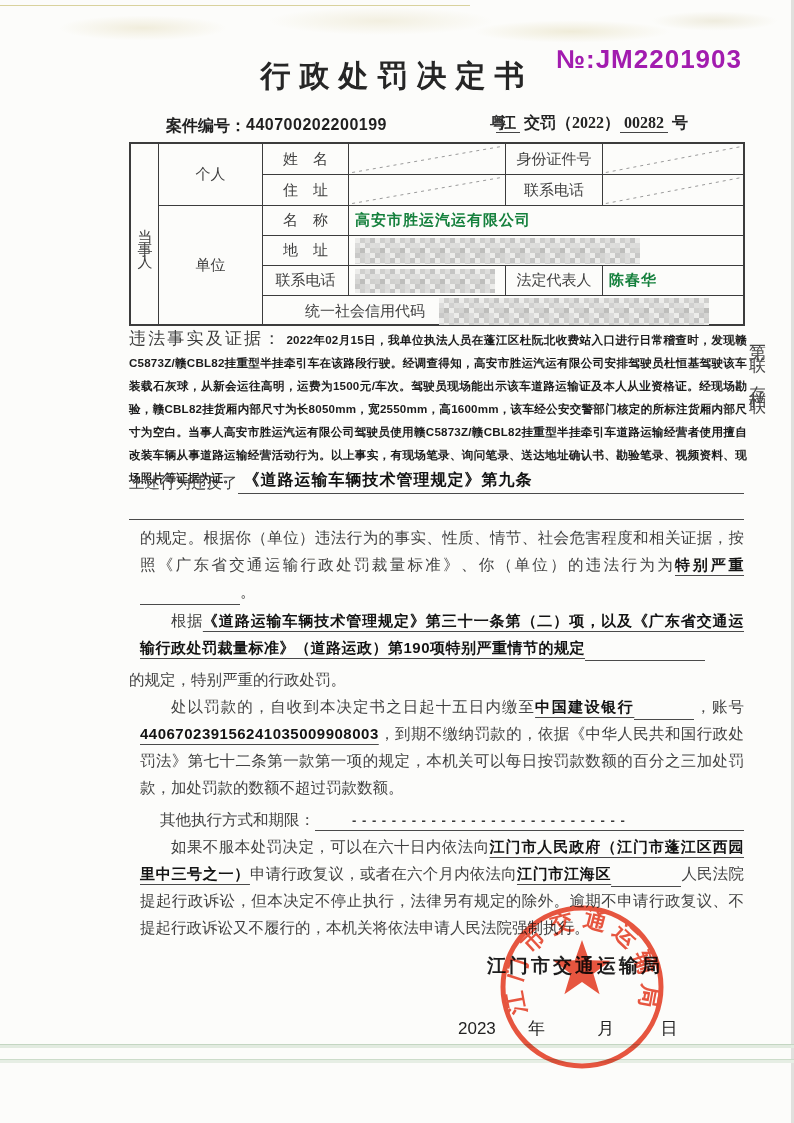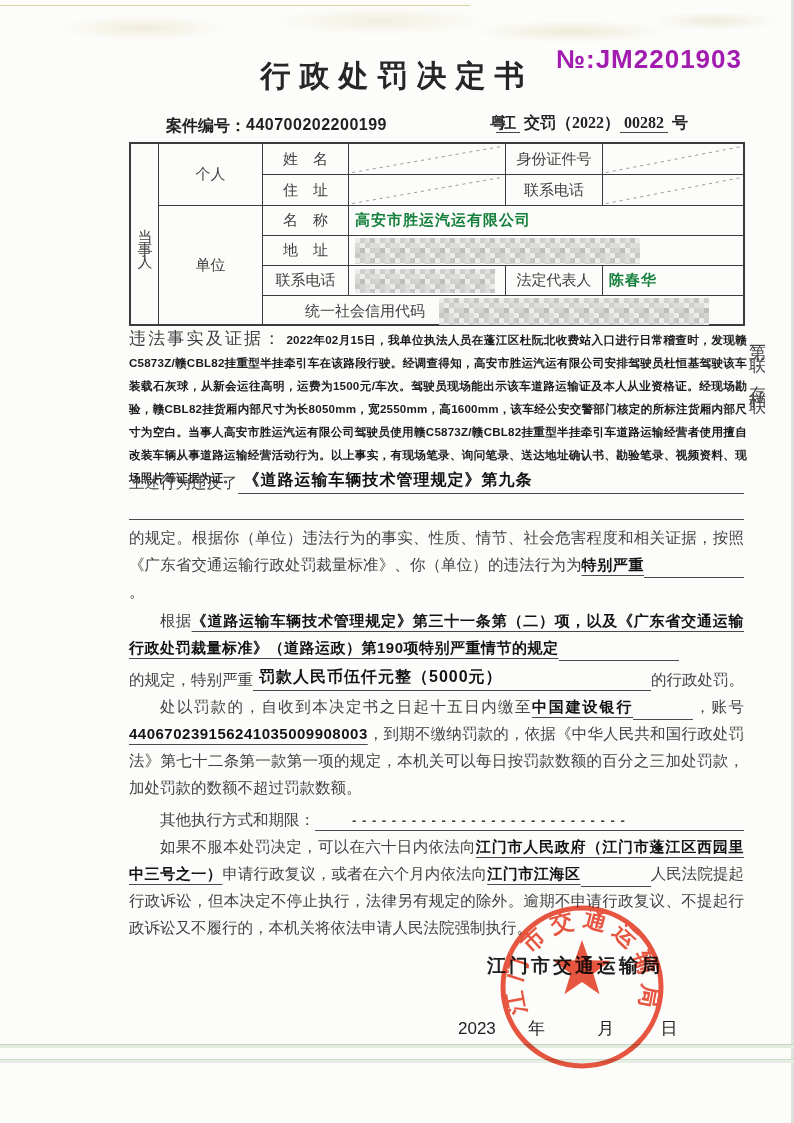--- a/index.html
+++ b/index.html
@@ -78,21 +78,21 @@
 
   
   .decision { position:absolute; left:129px; top:464px; width:615px; font-size:15.5px; color:#424242; }
   .d-flex { display:flex; align-items:flex-end; height:30px; margin-bottom:2px; }
   .kai { color:#424242; }
   .fill-flex {
     flex:1; border-bottom:1px solid #4a4a4a; padding:0 2px 2px 6px;
     font-family:"Liberation Sans",sans-serif; font-weight:bold; color:#131313; font-size:16px; letter-spacing:1px;
   }
   .blank-line { height:24px; border-bottom:1px solid #4a4a4a; margin-bottom:4px; }
-  .d-para { line-height:27px; text-align:justify; margin-top:2px; }
+  .d-para { line-height:27px; text-align:justify; margin-top:2px;margin-left:11px; }
   .d-para.ind { text-indent:2em; }
   .fill-u {
     font-family:"Liberation Sans",sans-serif; font-weight:bold; color:#131313; font-size:15px; letter-spacing:.5px;
     text-decoration:underline; text-underline-offset:5px; text-decoration-color:#4a4a4a; text-decoration-thickness:1px;
   }
   .stretch { display:inline-block; border-bottom:1px solid #4a4a4a; height:20px; vertical-align:bottom; }
   .w60{width:60px;} .w100{width:100px;} .w120{width:120px;} .w70{width:70px;}
 
   
   .authority-text { position:absolute; left:487px; top:953px; font-size:19px; font-weight:bold; letter-spacing:3px; color:#1d1d1d; }
@@ -212,21 +212,20 @@
     </div>
     <div class="blank-line"></div>
     <div class="d-para">
       <span class="kai">的规定。根据你（单位）违法行为的事实、性质、情节、社会危害程度和相关证据，按照《广东省交通运输行政处罚裁量标准》、你（单位）的违法行为为</span><span class="fill-u">特别严重</span><span class="stretch w100"></span><span class="kai">。</span>
     </div>
     <div class="d-para ind">
       <span class="kai">根据</span><span class="fill-u">《道路运输车辆技术管理规定》第三十一条第（二）项，以及《广东省交通运输行政处罚裁量标准》（道路运政）第190项特别严重情节的规定</span><span class="stretch w120"></span>
     </div>
     <div class="d-flex">
       <span class="kai">的规定，特别严重</span>
-      <span class="fill-flex">罚款人民币伍仟元整（5000元）</span>
       <span class="kai">的行政处罚。</span>
     </div>
     <div class="d-para ind">
       <span class="kai">处以罚款的，自收到本决定书之日起十五日内缴至</span><span class="fill-u">中国建设银行</span><span class="stretch w60"></span><span class="kai">，账号</span><span class="fill-u">440670239156241035009908003</span><span class="kai">，到期不缴纳罚款的，依据《中华人民共和国行政处罚法》第七十二条第一款第一项的规定，本机关可以每日按罚款数额的百分之三加处罚款，加处罚款的数额不超过罚款数额。</span>
     </div>
     <div class="d-flex" style="text-indent:2em;">
       <span class="kai">其他执行方式和期限：</span>
       <span class="fill-flex" style="font-size:13px;color:#3a3a3a;">- - - - - - - - - - - - - - - - - - - - - - - - - - - -</span>
     </div>
     <div class="d-para ind">

